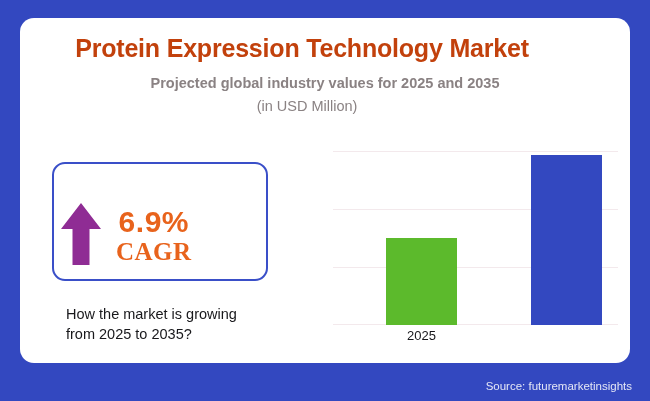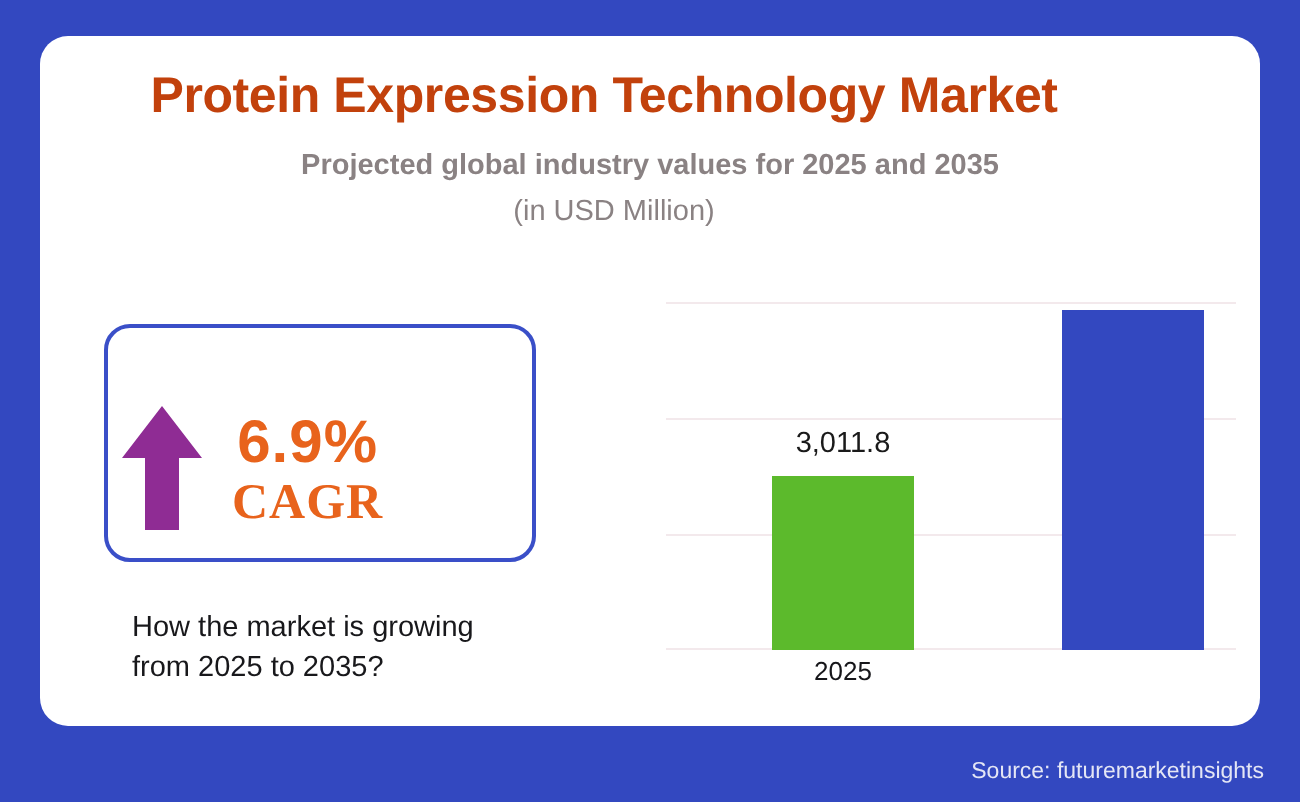--- a/index.html
+++ b/index.html
@@ -166,21 +166,20 @@
       <div>from 2025 to 2035?</div>
     </div>
 
     <div class="chart">
       <div class="plot" id="plot-area">
           <div class="gridline" style="top: 145px;"></div>
           <div class="gridline" style="top: 87px;"></div>
           <div class="gridline" style="top: 29px;"></div>
           <div class="gridline" style="top: 202px;"></div>
           <div class="bar" style="left: 53px; width: 71px; height: 87.3422px; background: rgb(92, 186, 44);"></div>
-          <div class="bar-value" style="left: 28px; width: 121px; top: 91.6578px;">3,011.8</div>
           <div class="bar" style="left: 198px; width: 71px; height: 170.215px; background: rgb(51, 72, 192);"></div>
         </div>
       <div class="axis-label" id="xlab0" style="left: 28px; width: 121px;">2025</div>
     </div>
 
   </div>
 
   <div class="source">Source: futuremarketinsights</div>
 </div>
 

